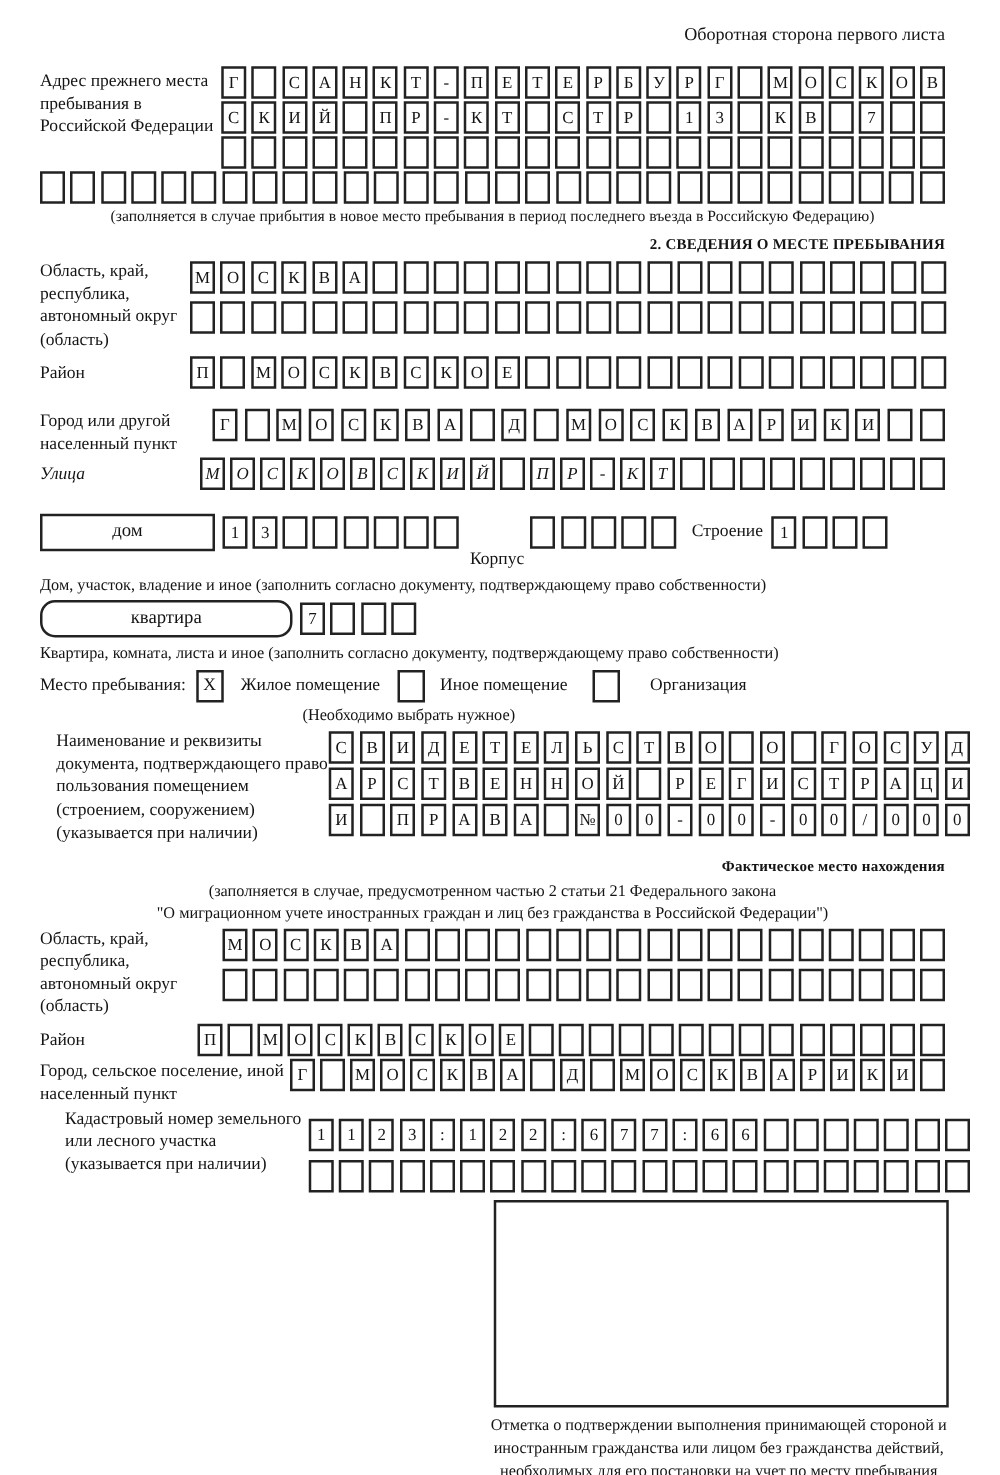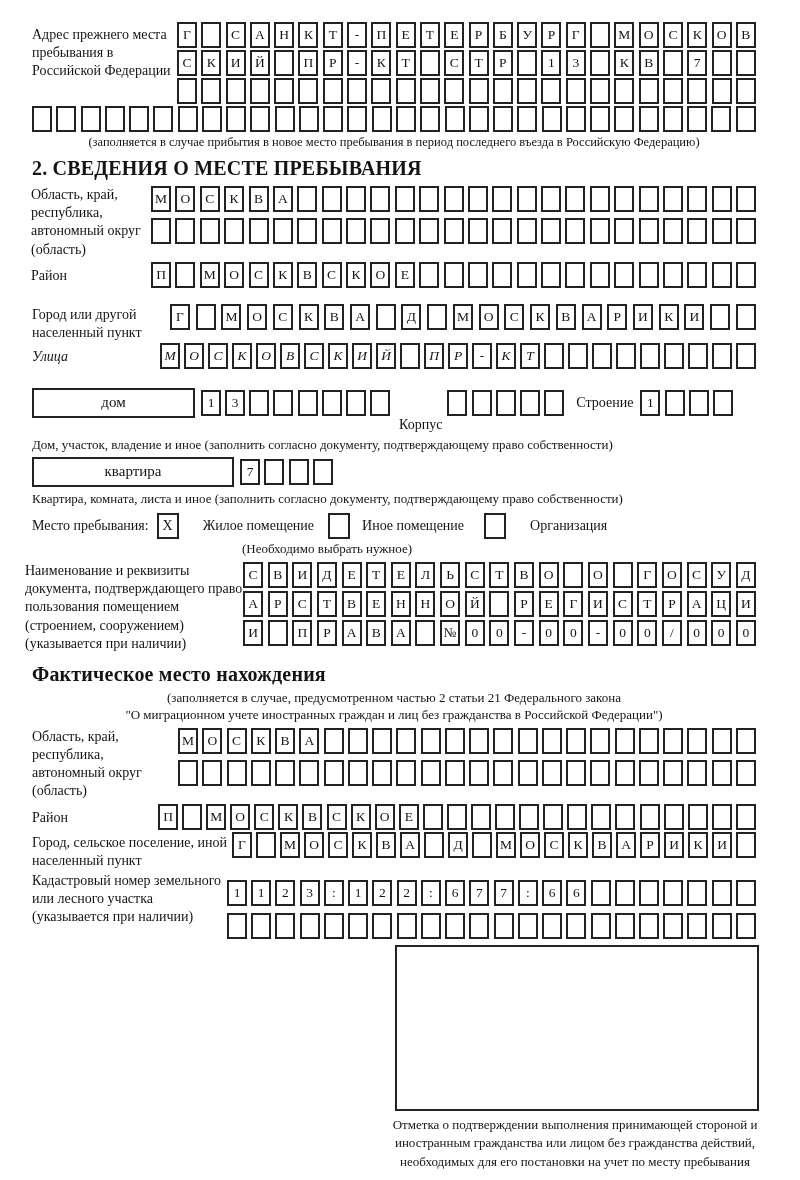--- a/index.html
+++ b/index.html
@@ -15,27 +15,27 @@
 
   
   .boxrow{display:flex;justify-content:space-between;}
   .cell{
     width:20px;height:26px;box-sizing:border-box;border:2px solid #222;
     display:flex;align-items:center;justify-content:center;
     font-size:13.5px;line-height:1;background:#fff;flex:0 0 auto;
   }
   .rows-stack{display:flex;flex-direction:column;}
 
-  .field{display:flex;align-items:flex-start;justify-content:flex-end;}
+  .field{display:flex;align-items:flex-start;}
   .field .flabel{font-size:14px;line-height:1.3;flex:0 0 auto;}
   .field .frows{flex:0 0 auto;}
 
   .caption{font-size:12.5px;text-align:center;margin-top:3px;}
   .caption-left{font-size:13px;margin-top:4px;}
-  .sec-title{font-size:20px;font-weight:bold;text-align:left;margin:7px 0 6px 0;letter-spacing:.2px;}
+  .sec-title{font-size:12px;font-weight:bold;text-align:right;margin:7px 0 6px 0;letter-spacing:.2px;}
 
   .widebox{
     box-sizing:border-box;border:2px solid #222;height:30px;
     display:flex;align-items:center;justify-content:center;font-size:15px;background:#fff;
   }
   .inline-lbl{font-size:14px;line-height:1.1;}
 
   .checkbox{
     width:22px;height:26px;box-sizing:border-box;border:2px solid #222;
     display:inline-flex;align-items:center;justify-content:center;
@@ -43,20 +43,21 @@
   }
 
   .stamp-box{border:2px solid #222;background:#fff;}
   .stamp-caption{font-size:13px;line-height:1.42;text-align:center;}
 </style>
 </head>
 <body>
 
 <div class="page">
 
+  <div class="header-note">Оборотная сторона первого листа</div>
 
   <div class="field" style="margin-top:16px;">
     <div class="flabel" style="width:145px;padding-top:4px;">Адрес прежнего места пребывания в Российской Федерации</div>
     <div class="frows rows-stack" style="width:579px;gap:2px;">
       <div class="boxrow">
           <span class="cell">Г</span>
           <span class="cell"></span>
           <span class="cell">С</span>
           <span class="cell">А</span>
           <span class="cell">Н</span>
@@ -315,21 +316,21 @@
         <span class="cell"></span>
         <span class="cell"></span>
         <span class="cell"></span>
         <span class="cell"></span>
         <span class="cell"></span>
         <span class="cell"></span>
       </div>
   </div>
 
   <div style="display:flex;align-items:center;margin-top:4px;">
-    <div class="widebox" style="width:163px;">дом</div>
+    <div class="widebox" style="width:140px;">дом</div>
     <div class="boxrow" style="width:189px;margin-left:6px;">
         <span class="cell">1</span>
         <span class="cell">3</span>
         <span class="cell"></span>
         <span class="cell"></span>
         <span class="cell"></span>
         <span class="cell"></span>
         <span class="cell"></span>
         <span class="cell"></span>
       </div>
@@ -345,42 +346,42 @@
     <div class="boxrow" style="width:93px;margin-left:7px;">
         <span class="cell">1</span>
         <span class="cell"></span>
         <span class="cell"></span>
         <span class="cell"></span>
       </div>
   </div>
   <div class="caption-left">Дом, участок, владение и иное (заполнить согласно документу, подтверждающему право собственности)</div>
 
   <div style="display:flex;align-items:center;margin-top:4px;">
-    <div class="widebox" style="width:202px;">квартира</div>
+    <div class="widebox" style="width:202px;border-radius:12px;">квартира</div>
     <div class="boxrow" style="width:93px;margin-left:6px;">
         <span class="cell">7</span>
         <span class="cell"></span>
         <span class="cell"></span>
         <span class="cell"></span>
       </div>
   </div>
   <div class="caption-left">Квартира, комната, листа и иное (заполнить согласно документу, подтверждающему право собственности)</div>
 
   <div style="display:flex;align-items:center;margin-top:6px;font-size:14px;">
     <span>Место пребывания:</span>
     <span class="checkbox" style="margin-left:8px;">X</span>
-    <span style="margin-left:24px;">Жилое помещение</span>
+    <span style="margin-left:14px;">Жилое помещение</span>
     <span class="checkbox" style="margin-left:14px;"></span>
     <span style="margin-left:12px;">Иное помещение</span>
     <span class="checkbox" style="margin-left:20px;"></span>
     <span style="margin-left:24px;">Организация</span>
   </div>
   <div style="font-size:13px;margin-top:2px;padding-left:210px;">(Необходимо выбрать нужное)</div>
 
-  <div class="field" style="margin-top:5px;">
+  <div class="field" style="margin-top:5px;margin-left:13px;">
     <div class="flabel" style="width:218px;line-height:1.32;">Наименование и реквизиты документа, подтверждающего право пользования помещением (строением, сооружением) (указывается при наличии)</div>
     <div class="frows rows-stack" style="width:513px;gap:3px;">
       <div class="boxrow">
           <span class="cell">С</span>
           <span class="cell">В</span>
           <span class="cell">И</span>
           <span class="cell">Д</span>
           <span class="cell">Е</span>
           <span class="cell">Т</span>
           <span class="cell">Е</span>

